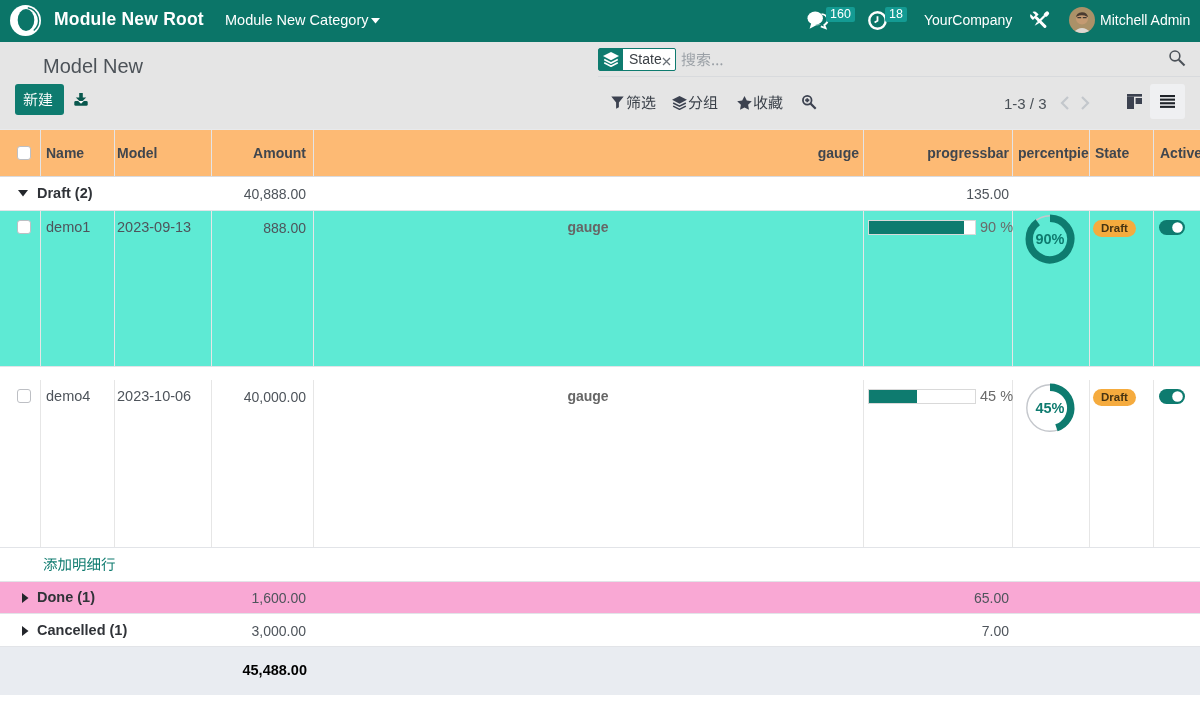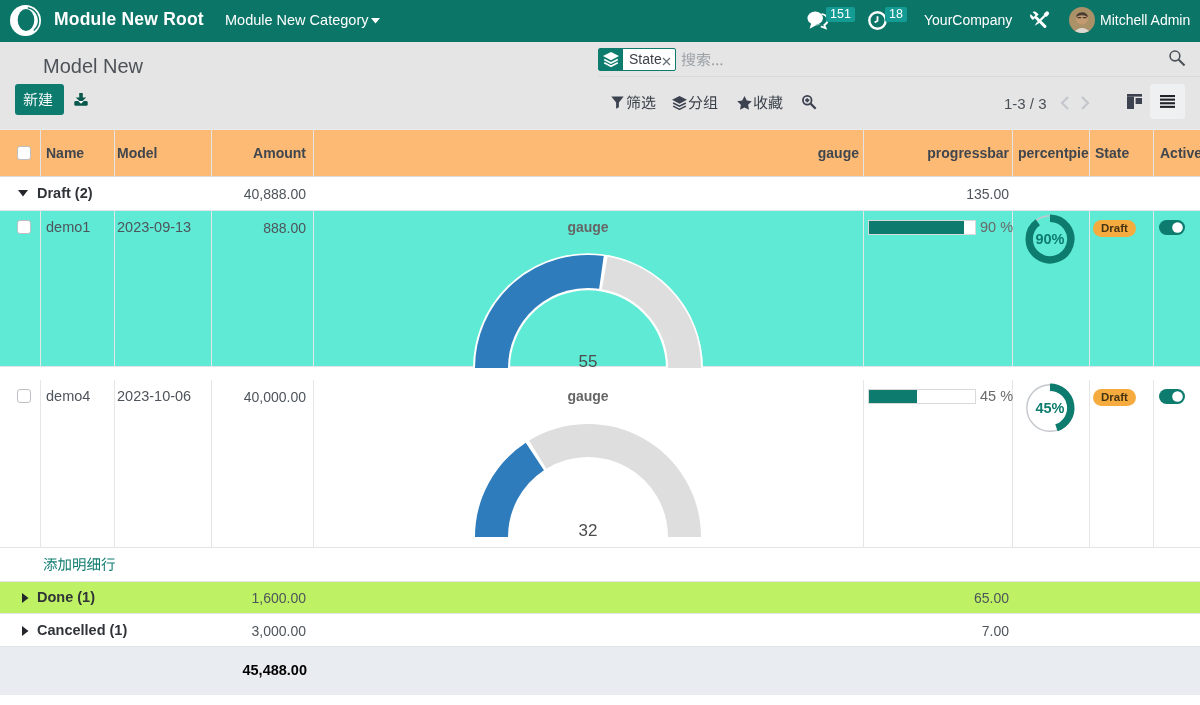--- a/index.html
+++ b/index.html
@@ -25,21 +25,21 @@
       </svg>
     </span>
   <span style="position:absolute;left:807px;top:11px">
       <svg width="22" height="20" viewBox="0 0 22 20">
         <path d="M14.5 3.2 a6.4 5.8 0 0 1 2.8 10.8 l1.3 3.2 l-4.8 -1.8" fill="none" stroke="#fff" stroke-width="1.8"></path>
         <ellipse cx="8.2" cy="7.2" rx="7.7" ry="6.6" fill="#fff"></ellipse>
         <path d="M4.4 11.8 L2.6 17.8 L10.2 13.7 Z" fill="#fff"></path>
         <path d="M9 14.2 a8 6.5 0 0 0 5 -0.6 l-4 0.2" fill="#fff"></path>
       </svg>
     </span>
-  <span style="position:absolute;left:826px;top:7px;background:#149b93;color:#fff;font-size:12.5px;padding:0 4px 1px;border-radius:2px">151</span>
+  <span style="position:absolute;left:826px;top:7px;background:#149b93;color:#fff;font-size:12.5px;padding:0 4px 1px;border-radius:2px">160</span>
   <span style="position:absolute;left:868px;top:11px">
       <svg width="19" height="19" viewBox="0 0 19 19">
         <circle cx="9.5" cy="9.5" r="8.2" fill="none" stroke="#fff" stroke-width="2.4"></circle>
         <path d="M9.5 5.2 L9.5 9.8 L6.6 11.6" fill="none" stroke="#fff" stroke-width="1.8"></path>
       </svg>
     </span>
   <span style="position:absolute;left:885px;top:7px;background:#149b93;color:#fff;font-size:12.5px;padding:0 4px 1px;border-radius:2px">18</span>
   <span style="position:absolute;left:924px;top:12px;color:#fff;font-size:14px">YourCompany</span>
   <span style="position:absolute;left:1029px;top:10px">
       <svg width="21" height="22" viewBox="0 0 22 22">
@@ -235,28 +235,20 @@
     <i style="position:absolute;left:313px;top:0;bottom:0;width:1px;background:#e6e6e6"></i>
     <i style="position:absolute;left:863px;top:0;bottom:0;width:1px;background:#e6e6e6"></i>
     <i style="position:absolute;left:1012px;top:0;bottom:0;width:1px;background:#e6e6e6"></i>
     <i style="position:absolute;left:1089px;top:0;bottom:0;width:1px;background:#e6e6e6"></i>
     <i style="position:absolute;left:1153px;top:0;bottom:0;width:1px;background:#e6e6e6"></i>
   <span style="position:absolute;left:17px;top:9px;width:14px;height:14px;border:1px solid #bdbfc4;border-radius:3px;background:#fff"></span>
   <span style="position:absolute;left:46px;top:8px;font-size:14.5px;color:#4e545b">demo1</span>
   <span style="position:absolute;left:117px;top:8px;font-size:14.5px;color:#4e545b">2023-09-13</span>
   <span style="position:absolute;right:894px;top:8.5px;font-size:14px;color:#4e545b">888.00</span>
   <div style="position:absolute;left:313px;top:8px;width:550px;text-align:center;font-weight:bold;color:#666;font-size:14px">gauge</div>
-  <div style="position:absolute;left:469px;top:38.5px">
-      <svg width="240" height="126" viewBox="0 0 240 126">
-        <path d="M22.51 119.68A96.5 96.5 0 1 1 215.49 119.68" stroke="#ffffff" stroke-width="37" fill="none"></path>
-        <path d="M22.50 118.00A96.5 96.5 0 0 1 132.43 22.44" stroke="#2e7cbc" stroke-width="33" fill="none"></path>
-        <path d="M135.76 22.97A96.5 96.5 0 0 1 215.50 118.00" stroke="#dedede" stroke-width="33" fill="none"></path>
-        <text x="119.0" y="117" text-anchor="middle" font-size="17" fill="#4d4d4d">55</text>
-      </svg>
-    </div>
   <div style="position:absolute;left:868px;top:9px;width:108px;height:15px;background:#fff;border:1px solid #d9d9d9">
       <div style="height:100%;width:90%;background:#0e7b6f"></div>
     </div>
     <div style="position:absolute;left:980px;top:8px;width:60px;font-size:14.5px;color:#6a6a6a">90 %</div>
   <div style="position:absolute;left:1024px;top:2px">
       <svg width="52" height="52" viewBox="0 0 52 52">
         <circle cx="26" cy="26" r="23.2" fill="none" stroke="#c4c7cc" stroke-width="1.4"></circle>
         <path d="M26.00 5.20A20.8 20.8 0 1 1 13.77 9.17" stroke="#0e7b6f" stroke-width="7.4" fill="none"></path>
         <text x="26" y="31" text-anchor="middle" font-size="14.5" font-weight="bold" fill="#0e7b6f">90%</text>
       </svg>
@@ -277,28 +269,20 @@
     <i style="position:absolute;left:313px;top:0;bottom:0;width:1px;background:#e6e6e6"></i>
     <i style="position:absolute;left:863px;top:0;bottom:0;width:1px;background:#e6e6e6"></i>
     <i style="position:absolute;left:1012px;top:0;bottom:0;width:1px;background:#e6e6e6"></i>
     <i style="position:absolute;left:1089px;top:0;bottom:0;width:1px;background:#e6e6e6"></i>
     <i style="position:absolute;left:1153px;top:0;bottom:0;width:1px;background:#e6e6e6"></i>
   <span style="position:absolute;left:17px;top:9px;width:14px;height:14px;border:1px solid #bdbfc4;border-radius:3px;background:#fff"></span>
   <span style="position:absolute;left:46px;top:8px;font-size:14.5px;color:#4e545b">demo4</span>
   <span style="position:absolute;left:117px;top:8px;font-size:14.5px;color:#4e545b">2023-10-06</span>
   <span style="position:absolute;right:894px;top:8.5px;font-size:14px;color:#4e545b">40,000.00</span>
   <div style="position:absolute;left:313px;top:8px;width:550px;text-align:center;font-weight:bold;color:#666;font-size:14px">gauge</div>
-  <div style="position:absolute;left:469px;top:38.5px">
-      <svg width="240" height="126" viewBox="0 0 240 126">
-        <path d="M22.51 119.68A96.5 96.5 0 1 1 215.49 119.68" stroke="#ffffff" stroke-width="37" fill="none"></path>
-        <path d="M22.50 118.00A96.5 96.5 0 0 1 65.88 37.44" stroke="#2e7cbc" stroke-width="33" fill="none"></path>
-        <path d="M68.72 35.63A96.5 96.5 0 0 1 215.50 118.00" stroke="#dedede" stroke-width="33" fill="none"></path>
-        <text x="119.0" y="117" text-anchor="middle" font-size="17" fill="#4d4d4d">32</text>
-      </svg>
-    </div>
   <div style="position:absolute;left:868px;top:9px;width:108px;height:15px;background:#fff;border:1px solid #d9d9d9">
       <div style="height:100%;width:45%;background:#0e7b6f"></div>
     </div>
     <div style="position:absolute;left:980px;top:8px;width:60px;font-size:14.5px;color:#6a6a6a">45 %</div>
   <div style="position:absolute;left:1024px;top:2px">
       <svg width="52" height="52" viewBox="0 0 52 52">
         <circle cx="26" cy="26" r="23.2" fill="none" stroke="#c4c7cc" stroke-width="1.4"></circle>
         <path d="M26.00 5.20A20.8 20.8 0 0 1 32.43 45.78" stroke="#0e7b6f" stroke-width="7.4" fill="none"></path>
         <text x="26" y="31" text-anchor="middle" font-size="14.5" font-weight="bold" fill="#0e7b6f">45%</text>
       </svg>
@@ -312,21 +296,21 @@
       </svg>
     </span>
 </div>
 <div style="position:absolute;left:0;top:548px;width:1200px;height:34px;background:#fff;border-bottom:1px solid #e2e4e8">
   <div style="position:absolute;left:43px;top:9px">
       <svg style="vertical-align:top;display:block" width="72.5" height="14.5" viewBox="0 -880 5000 1000">
         <path d="M407 -289C384 -213 342 -126 280 -75L335 -34C400 -92 441 -186 466 -266ZM643 -254C672 -187 701 -99 709 -40L770 -63C760 -120 732 -207 699 -273ZM766 -281C823 -205 883 -100 907 -31L970 -63C944 -132 884 -233 825 -309ZM533 -397V-3C533 9 529 13 515 13C502 13 459 14 409 12C418 33 427 60 430 80C497 80 541 79 568 68C595 57 603 37 603 -2V-397ZM85 -777C143 -748 213 -701 246 -667L291 -728C256 -761 186 -804 129 -831ZM38 -506C98 -480 170 -437 205 -405L248 -466C212 -498 140 -537 79 -561ZM60 25 127 67C171 -22 221 -139 259 -239L199 -281C157 -173 100 -49 60 25ZM327 -783V-713H548C537 -667 522 -622 503 -579H281V-508H466C416 -427 347 -357 254 -311C268 -297 290 -270 300 -254C414 -313 494 -403 550 -508H676C732 -408 826 -316 922 -270C933 -288 956 -314 971 -328C888 -363 807 -431 754 -508H954V-579H584C601 -622 615 -667 627 -713H920V-783Z M1572 -716V65H1644V-9H1838V57H1913V-716ZM1644 -81V-643H1838V-81ZM1195 -827 1194 -650H1053V-577H1192C1185 -325 1154 -103 1028 29C1047 41 1074 64 1086 81C1221 -66 1256 -306 1265 -577H1417C1409 -192 1400 -55 1379 -26C1370 -13 1360 -9 1345 -10C1327 -10 1284 -10 1237 -14C1250 7 1257 39 1259 61C1304 64 1350 65 1378 61C1407 57 1426 48 1444 22C1475 -21 1482 -167 1490 -612C1490 -623 1490 -650 1490 -650H1267L1269 -827Z M2338 -451V-252H2151V-451ZM2338 -519H2151V-710H2338ZM2080 -779V-88H2151V-182H2408V-779ZM2854 -727V-554H2574V-727ZM2501 -797V-441C2501 -285 2484 -94 2314 35C2330 46 2358 71 2369 87C2484 -1 2535 -122 2558 -241H2854V-19C2854 -1 2847 5 2829 5C2812 6 2749 7 2684 4C2695 25 2708 57 2711 78C2798 78 2852 76 2885 64C2917 52 2928 28 2928 -19V-797ZM2854 -486V-309H2568C2573 -354 2574 -399 2574 -440V-486Z M3037 -53 3050 21C3148 1 3281 -24 3410 -50L3405 -118C3270 -93 3130 -67 3037 -53ZM3058 -424C3074 -432 3099 -437 3243 -454C3191 -389 3144 -336 3123 -317C3088 -282 3062 -259 3040 -254C3049 -235 3060 -199 3064 -184C3086 -196 3122 -204 3408 -250C3405 -265 3404 -294 3404 -314L3178 -282C3263 -366 3348 -470 3422 -576L3357 -616C3338 -584 3316 -552 3294 -522L3141 -508C3206 -594 3272 -704 3324 -813L3251 -844C3201 -722 3121 -593 3095 -560C3070 -525 3052 -502 3033 -498C3041 -478 3054 -440 3058 -424ZM3647 -70H3503V-353H3647ZM3716 -70V-353H3858V-70ZM3433 -788V65H3503V0H3858V57H3930V-788ZM3647 -424H3503V-713H3647ZM3716 -424V-713H3858V-424Z M4435 -780V-708H4927V-780ZM4267 -841C4216 -768 4119 -679 4035 -622C4048 -608 4069 -579 4079 -562C4169 -626 4272 -724 4339 -811ZM4391 -504V-432H4728V-17C4728 -1 4721 4 4702 5C4684 6 4616 6 4545 3C4556 25 4567 56 4570 77C4668 77 4725 77 4759 66C4792 53 4804 30 4804 -16V-432H4955V-504ZM4307 -626C4238 -512 4128 -396 4025 -322C4040 -307 4067 -274 4078 -259C4115 -289 4154 -325 4192 -364V83H4266V-446C4308 -496 4346 -548 4378 -600Z" fill="#0e7b6f"></path>
       </svg>
     </div>
 </div>
-<div style="position:absolute;left:0;top:582px;width:1200px;height:32px;background:#bef264;border-bottom:1px solid #e2e4e8">
+<div style="position:absolute;left:0;top:582px;width:1200px;height:32px;background:#f9a8d4;border-bottom:1px solid #e2e4e8">
   <span style="position:absolute;left:22px;top:11px">
       <svg width="7" height="10" viewBox="0 0 7 10">
         <path d="M0 0 L6.5 5 L0 10 Z" fill="#23262b"></path>
       </svg>
     </span>
   <span style="position:absolute;left:37px;top:7px;font-weight:bold;color:#303338;font-size:14.5px">Done (1)</span>
   <span style="position:absolute;right:894px;top:7.5px;color:#4e545b;font-size:14px">1,600.00</span>
   <span style="position:absolute;right:191px;top:7.5px;color:#4e545b;font-size:14px">65.00</span>
 </div>
 <div style="position:absolute;left:0;top:615px;width:1200px;height:32px;background:#fff;border-bottom:1px solid #e2e4e8">

